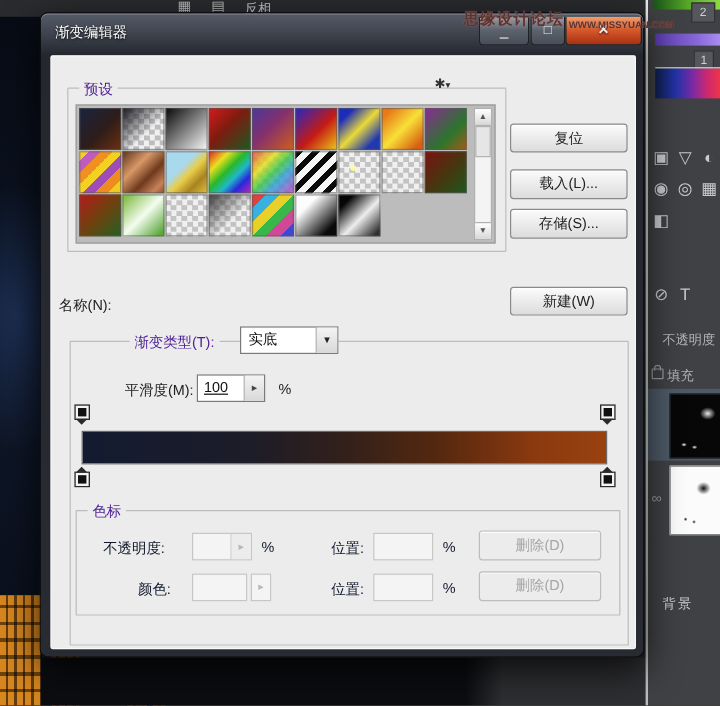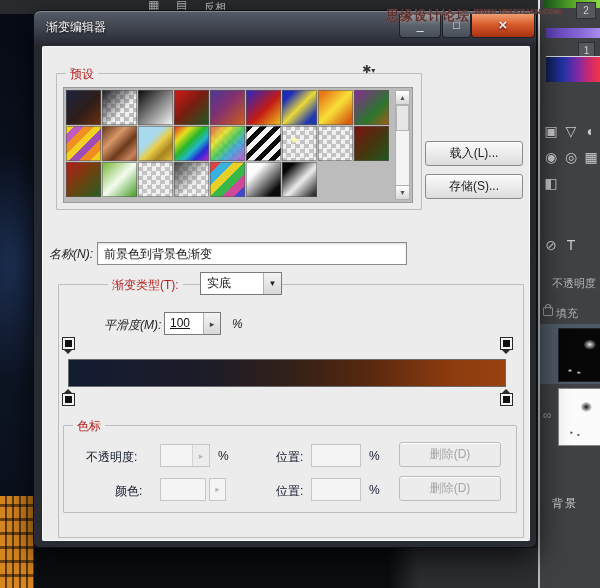--- a/index.html
+++ b/index.html
@@ -48,21 +48,21 @@
                radial-gradient(3px 2px at 45% 84%,#eee,transparent 80%),#070707;}
   #layer-row-2{left:0;top:384px;width:60px;height:64px;background:#404144;}
   #layer-thumb-light{left:18px;top:388px;width:44px;height:56px;border:1px solid #888;
     background:radial-gradient(9px 8px at 62% 32%,#141414,transparent 66%),
                radial-gradient(2px 2px at 28% 78%,#111,transparent 80%),
                radial-gradient(2px 2px at 44% 82%,#222,transparent 80%),#fbfbfb;}
   #link-icon{left:3px;top:408px;font-size:12px;color:#9a9b9e;}
   #bg-layer-label{left:12px;top:496px;letter-spacing:2px;color:#cfd0d3;}
 
   
-  #watermark{left:386px;top:7px;z-index:40;display:flex;align-items:flex-start;gap:4px;
+  #watermark{left:386px;top:7px;z-index:40;display:flex;align-items:flex-end;gap:4px;
     color:#5e3230;text-shadow:0 0 1px rgba(190,140,120,.7);white-space:nowrap;}
   #watermark .w1{font-size:13px;font-weight:bold;letter-spacing:1px;}
   #watermark .w2{font-size:8px;font-weight:bold;}
 
   
   #dialog{left:33px;top:10px;width:504px;height:538px;z-index:10;border-radius:7px;
     border:1px solid #0c0d10;box-sizing:border-box;
     background:linear-gradient(180deg,#565c68 0,#3a3f49 20px,#24272e 35px,#282b31 100%);
     box-shadow:0 10px 30px rgba(0,0,0,.75), inset 0 1px 0 rgba(255,255,255,.28);}
   #dlg-title{left:12px;top:8px;color:#fff;font-size:12px;text-shadow:0 1px 2px #000;}
@@ -71,21 +71,21 @@
     background:linear-gradient(#9aa0a8,#5d636c 48%,#484e58);}
   #btn-min{left:365px;width:42px;font-size:13px;line-height:34px;}
   #btn-max{left:408px;width:29px;font-size:11px;line-height:22px;}
   #btn-close{left:437px;width:64px;font-size:15px;font-weight:bold;line-height:21px;
     background:linear-gradient(#f0a070,#d85c2c 45%,#a83012);text-shadow:0 1px 2px #400;}
 
   #dlg-content{left:8px;top:35px;width:488px;height:495px;background:#ececec;border-radius:2px;
     box-shadow:inset 0 0 0 1px rgba(255,255,255,.65);}
 
   .groupbox{position:absolute;border:1px solid #bdbdbd;border-radius:1px;}
-  .grouplabel{position:absolute;background:#ececec;padding:0 4px;font-size:12px;color:#b91c1c;z-index:2;}
+  .grouplabel{position:absolute;background:#ececec;padding:0 4px;font-size:12px;color:#4c1d95;z-index:2;}
 
   
   #swatch-panel{left:21px;top:41px;width:350px;height:116px;box-sizing:border-box;
     border:1px solid #9a9a9a;background:#bcbcbc;}
   #swatch-grid{position:absolute;left:2px;top:2px;width:325px;display:grid;
     grid-template-columns:repeat(9,35px);gap:1px;background:#bcbcbc;}
   .swatch{width:35px;height:35px;outline:1px solid rgba(90,90,90,.55);outline-offset:-1px;}
   #preset-scrollbar{position:absolute;right:2px;top:2px;width:15px;height:110px;background:#f4f4f4;
     border:1px solid #b0b0b0;box-sizing:border-box;}
   .scr-arrow{position:absolute;left:0;width:13px;height:13px;font-size:7px;line-height:13px;text-align:center;
@@ -97,21 +97,21 @@
 
   
   .sidebtn{position:absolute;left:383px;width:98px;height:25px;box-sizing:border-box;
     border:1px solid #8a8a8a;border-radius:3px;background:linear-gradient(#fbfbfb,#dcdcdc);
     font-size:12px;text-align:center;line-height:23px;color:#222;
     box-shadow:inset 0 1px 0 #fff;}
   #ok-button{border:1px solid #5a9ec0;box-shadow:0 0 3px 1px #8cc6e4, inset 0 1px 0 #fff;
     background:linear-gradient(#eef8fd,#cfe8f5);}
 
   
-  .lbl{position:absolute;font-size:12px;color:#222;font-style:italic;}
+  .lbl{position:absolute;font-size:12px;color:#222;}
   .lbl-dis{position:absolute;font-size:12px;color:#0f172a;}
   #name-input{left:55px;top:196px;width:310px;height:23px;box-sizing:border-box;border:1px solid #8a8a8a;
     background:#fff;font-size:12px;padding:3px 0 0 6px;color:#111;
     box-shadow:inset 0 1px 2px rgba(0,0,0,.15);}
 
   
   .combo{position:absolute;height:23px;box-sizing:border-box;border:1px solid #7a7a7a;background:#fff;
     display:flex;align-items:center;}
   .combo .val{flex:1;padding-left:6px;font-size:12px;color:#111;}
   .combo .dd{width:17px;height:100%;display:flex;align-items:center;justify-content:center;
@@ -228,25 +228,26 @@
           <div class="swatch" style="background:linear-gradient(135deg,#fcfcfc 28%,#0a0a0a 82%)"></div>
           <div class="swatch" style="background:linear-gradient(135deg,#060606 18%,#ededed 55%,#2e2e2e 92%)"></div>
         </div>
         <div id="preset-scrollbar">
           <div class="scr-arrow" id="scr-up">▲</div>
           <div id="scr-thumb"></div>
           <div class="scr-arrow" id="scr-down">▼</div>
         </div>
       </div>
 
+      <div class="sidebtn" style="top:57px;height:24px">复位</div>
       <div class="sidebtn" style="top:128px">存储(S)...</div>
       <div class="sidebtn" style="top:95px">载入(L)...</div>
 
       <span class="lbl" style="left:7px;top:200px">名称(N):</span>
-      <div class="abs" id="name-input">前景色到背景色渐变</div>
+      <div class="sidebtn" style="top:193px;height:24px">新建(W)</div>
 
       <div class="groupbox" style="left:16px;top:238px;width:464px;height:252px"></div>
       <span class="grouplabel" style="left:66px;top:231px">渐变类型(T):</span>
       <div class="combo" style="left:158px;top:226px;width:82px;z-index:3">
         <span class="val">实底</span>
         <span class="dd">▼</span>
       </div>
 
       <span class="lbl" style="left:62px;top:271px">平滑度(M):</span>
       <div class="spin" style="left:122px;top:266px;width:57px">

